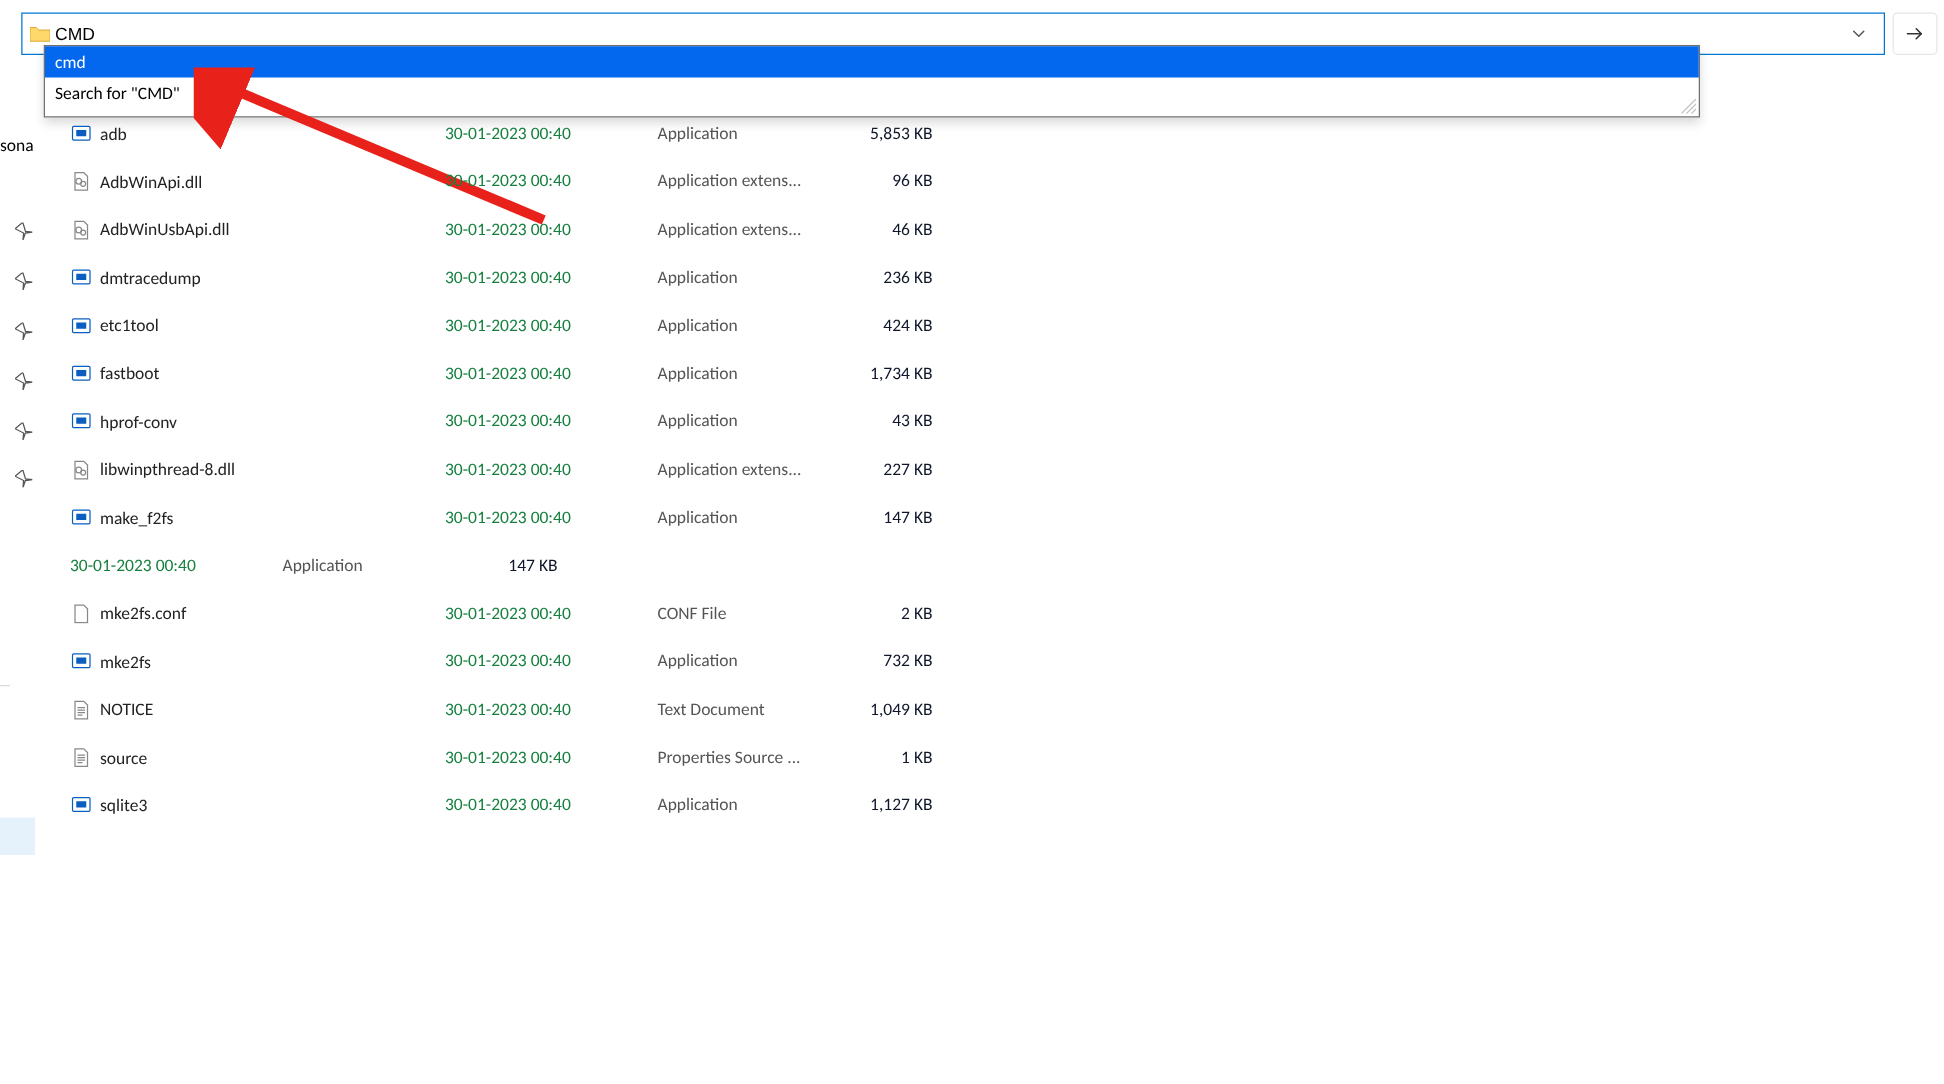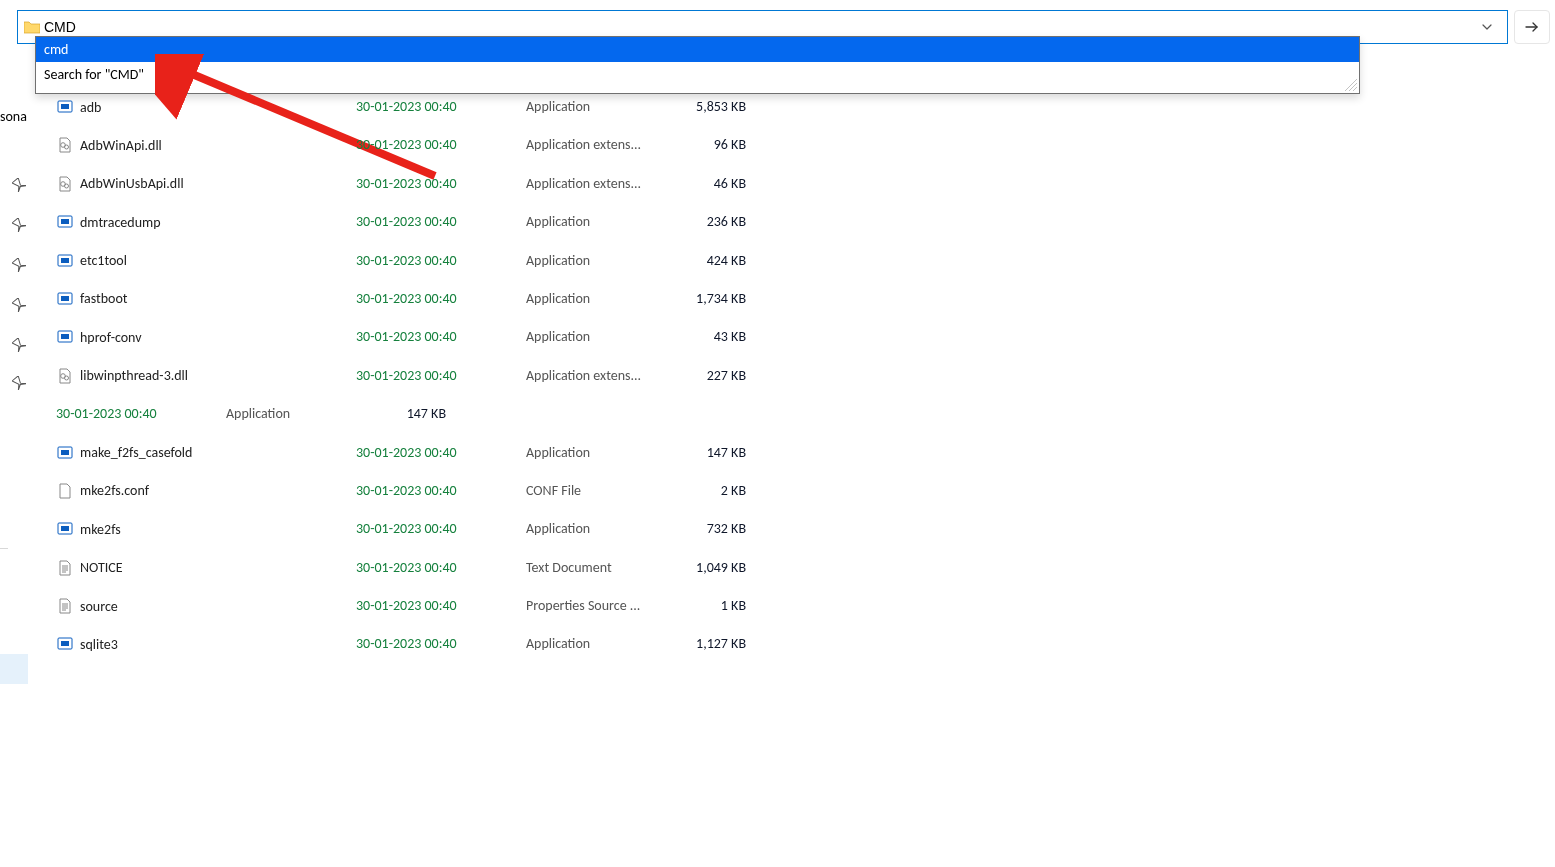--- a/index.html
+++ b/index.html
@@ -334,40 +334,40 @@
       <div class="fcell-type">Application</div>
       <div class="fcell-size">43 KB</div>
     </div>
     <div class="file-row">
       <div class="fcell-name">
         <span class="file-icon-wrap">
           <svg width="16" height="16" viewBox="0 0 16 16">
             <use href="#ico-dll"></use>
           </svg>
         </span>
-        <span>libwinpthread-3.dll</span>
+        <span>libwinpthread-8.dll</span>
       </div>
       <div class="fcell-date">30-01-2023 00:40</div>
       <div class="fcell-type">Application extens...</div>
       <div class="fcell-size">227 KB</div>
     </div>
     <div class="file-row">
+      <div class="fcell-name">
+        <span class="file-icon-wrap">
+          <svg width="16" height="16" viewBox="0 0 16 16">
+            <use href="#ico-app"></use>
+          </svg>
+        </span>
+        <span>make_f2fs</span>
+      </div>
       <div class="fcell-date">30-01-2023 00:40</div>
       <div class="fcell-type">Application</div>
       <div class="fcell-size">147 KB</div>
     </div>
     <div class="file-row">
-      <div class="fcell-name">
-        <span class="file-icon-wrap">
-          <svg width="16" height="16" viewBox="0 0 16 16">
-            <use href="#ico-app"></use>
-          </svg>
-        </span>
-        <span>make_f2fs_casefold</span>
-      </div>
       <div class="fcell-date">30-01-2023 00:40</div>
       <div class="fcell-type">Application</div>
       <div class="fcell-size">147 KB</div>
     </div>
     <div class="file-row">
       <div class="fcell-name">
         <span class="file-icon-wrap">
           <svg width="16" height="16" viewBox="0 0 16 16">
             <use href="#ico-file"></use>
           </svg>

